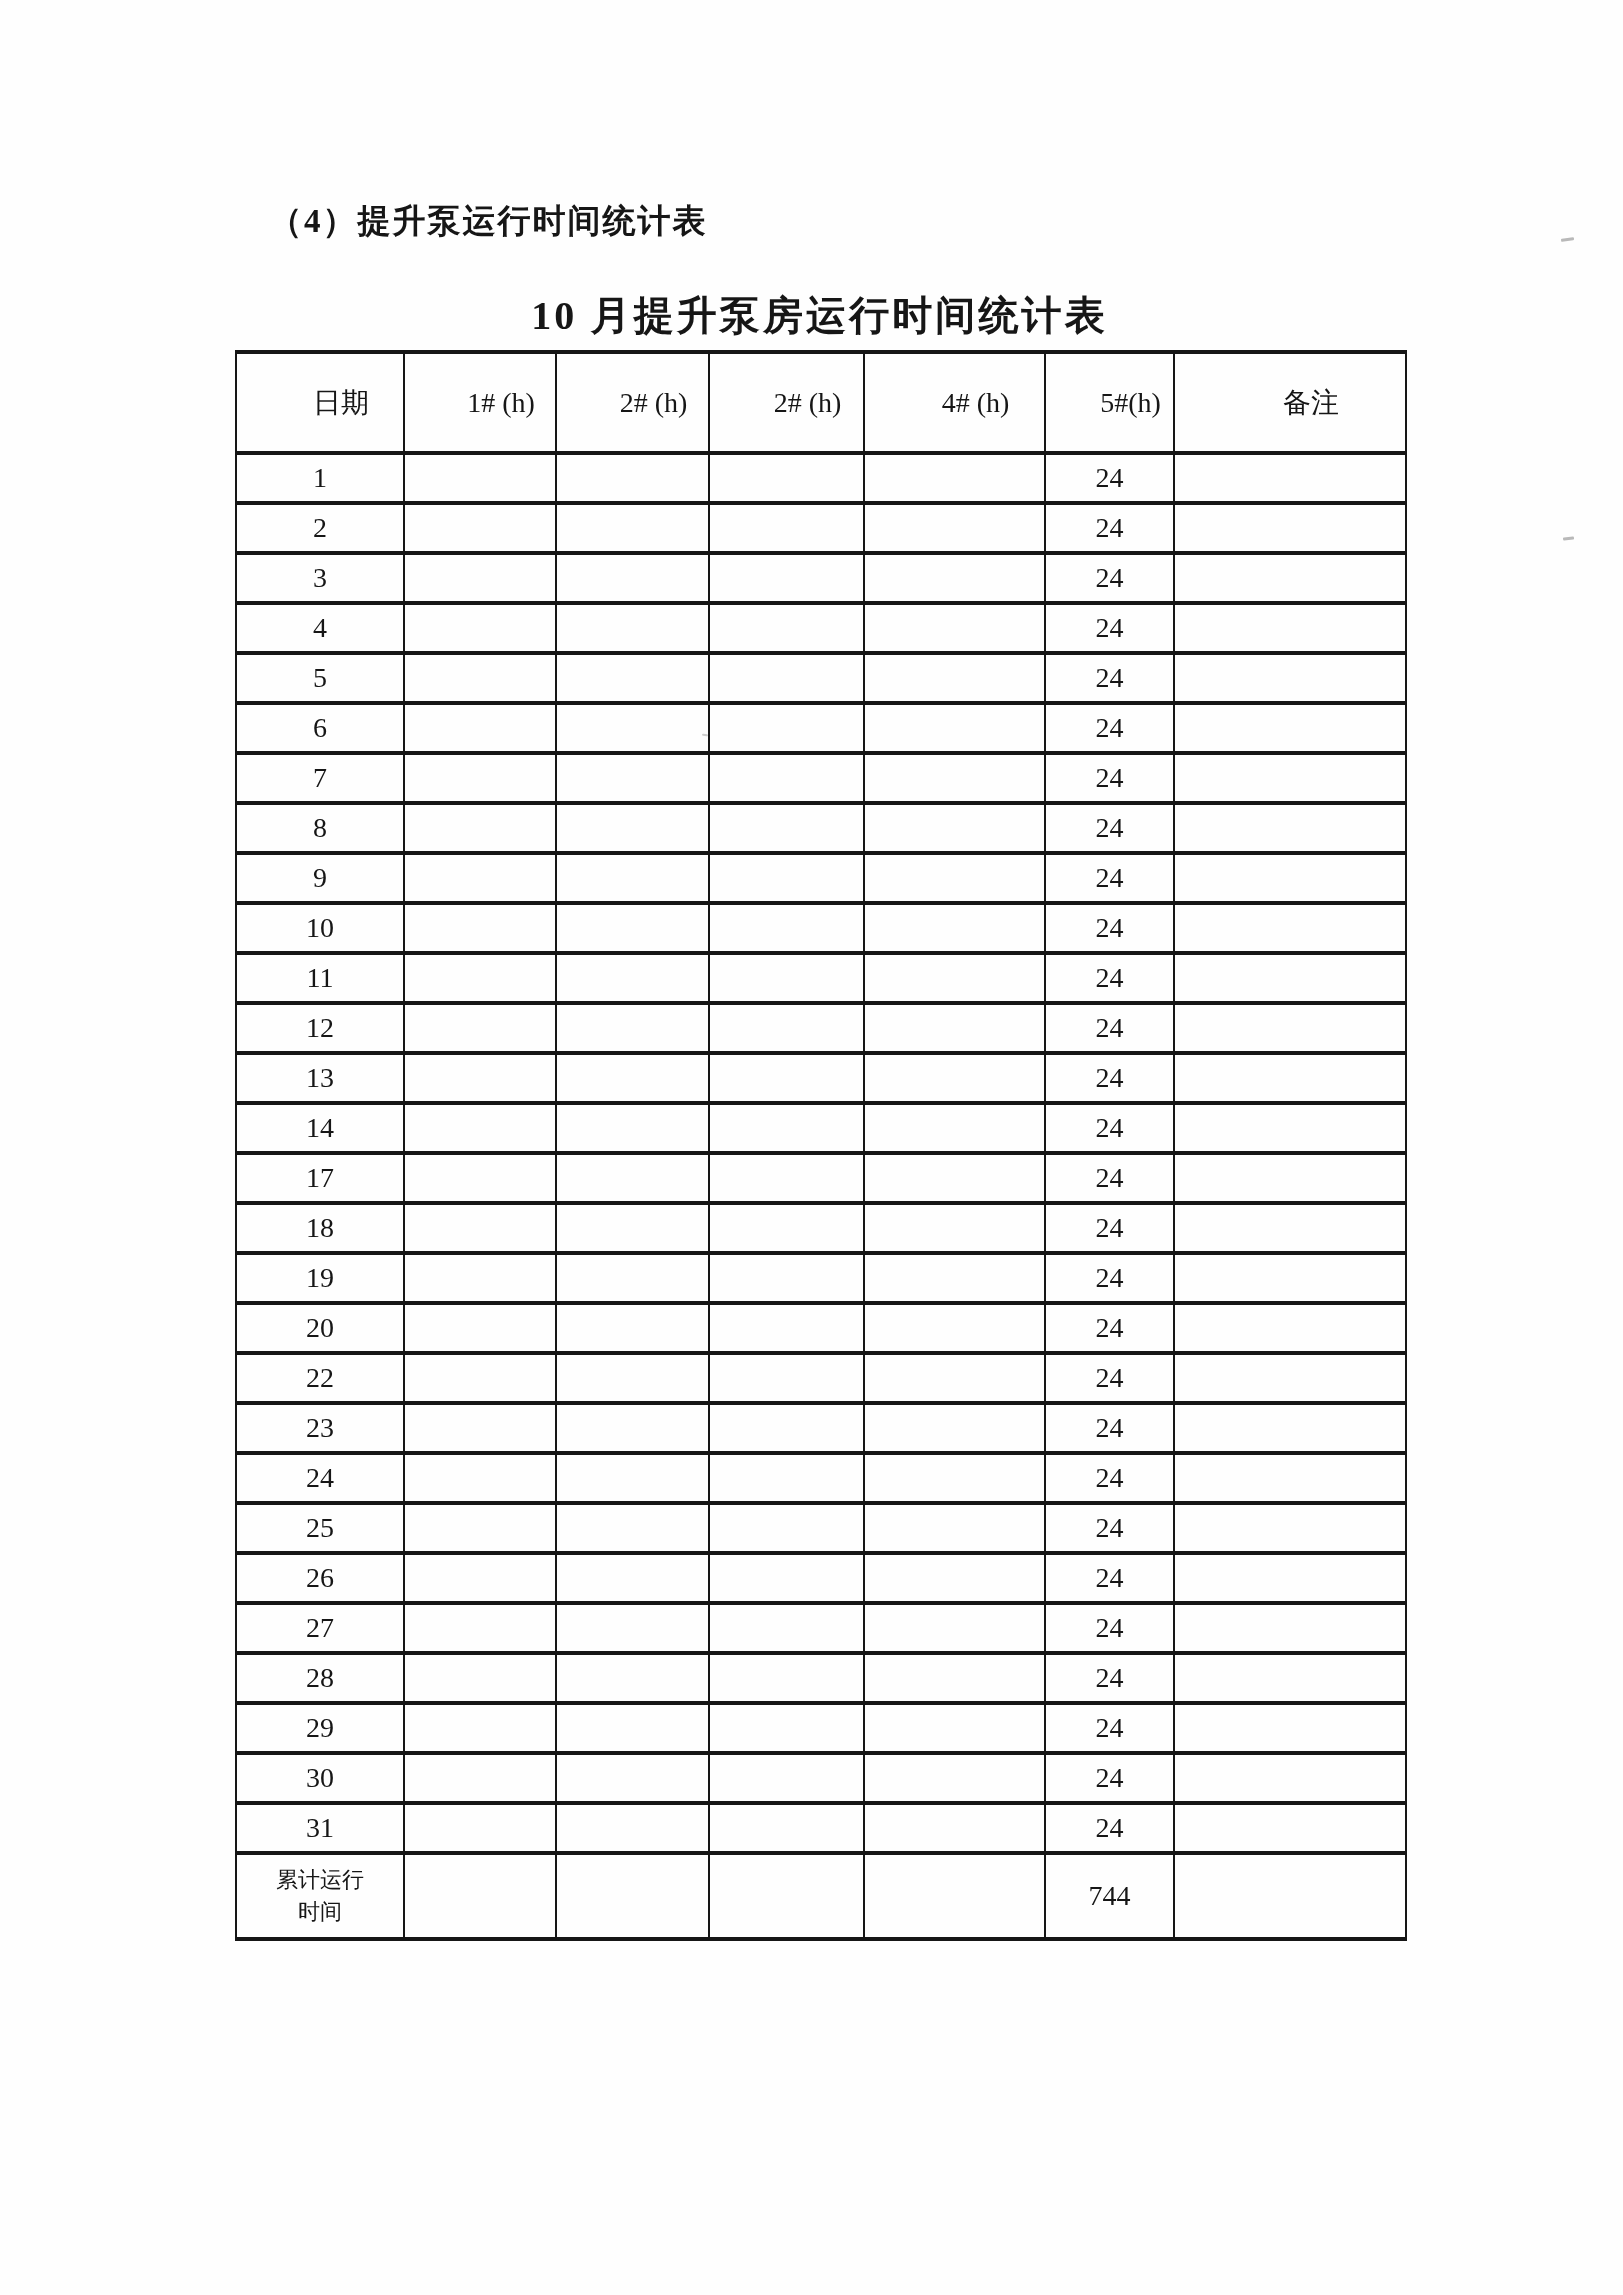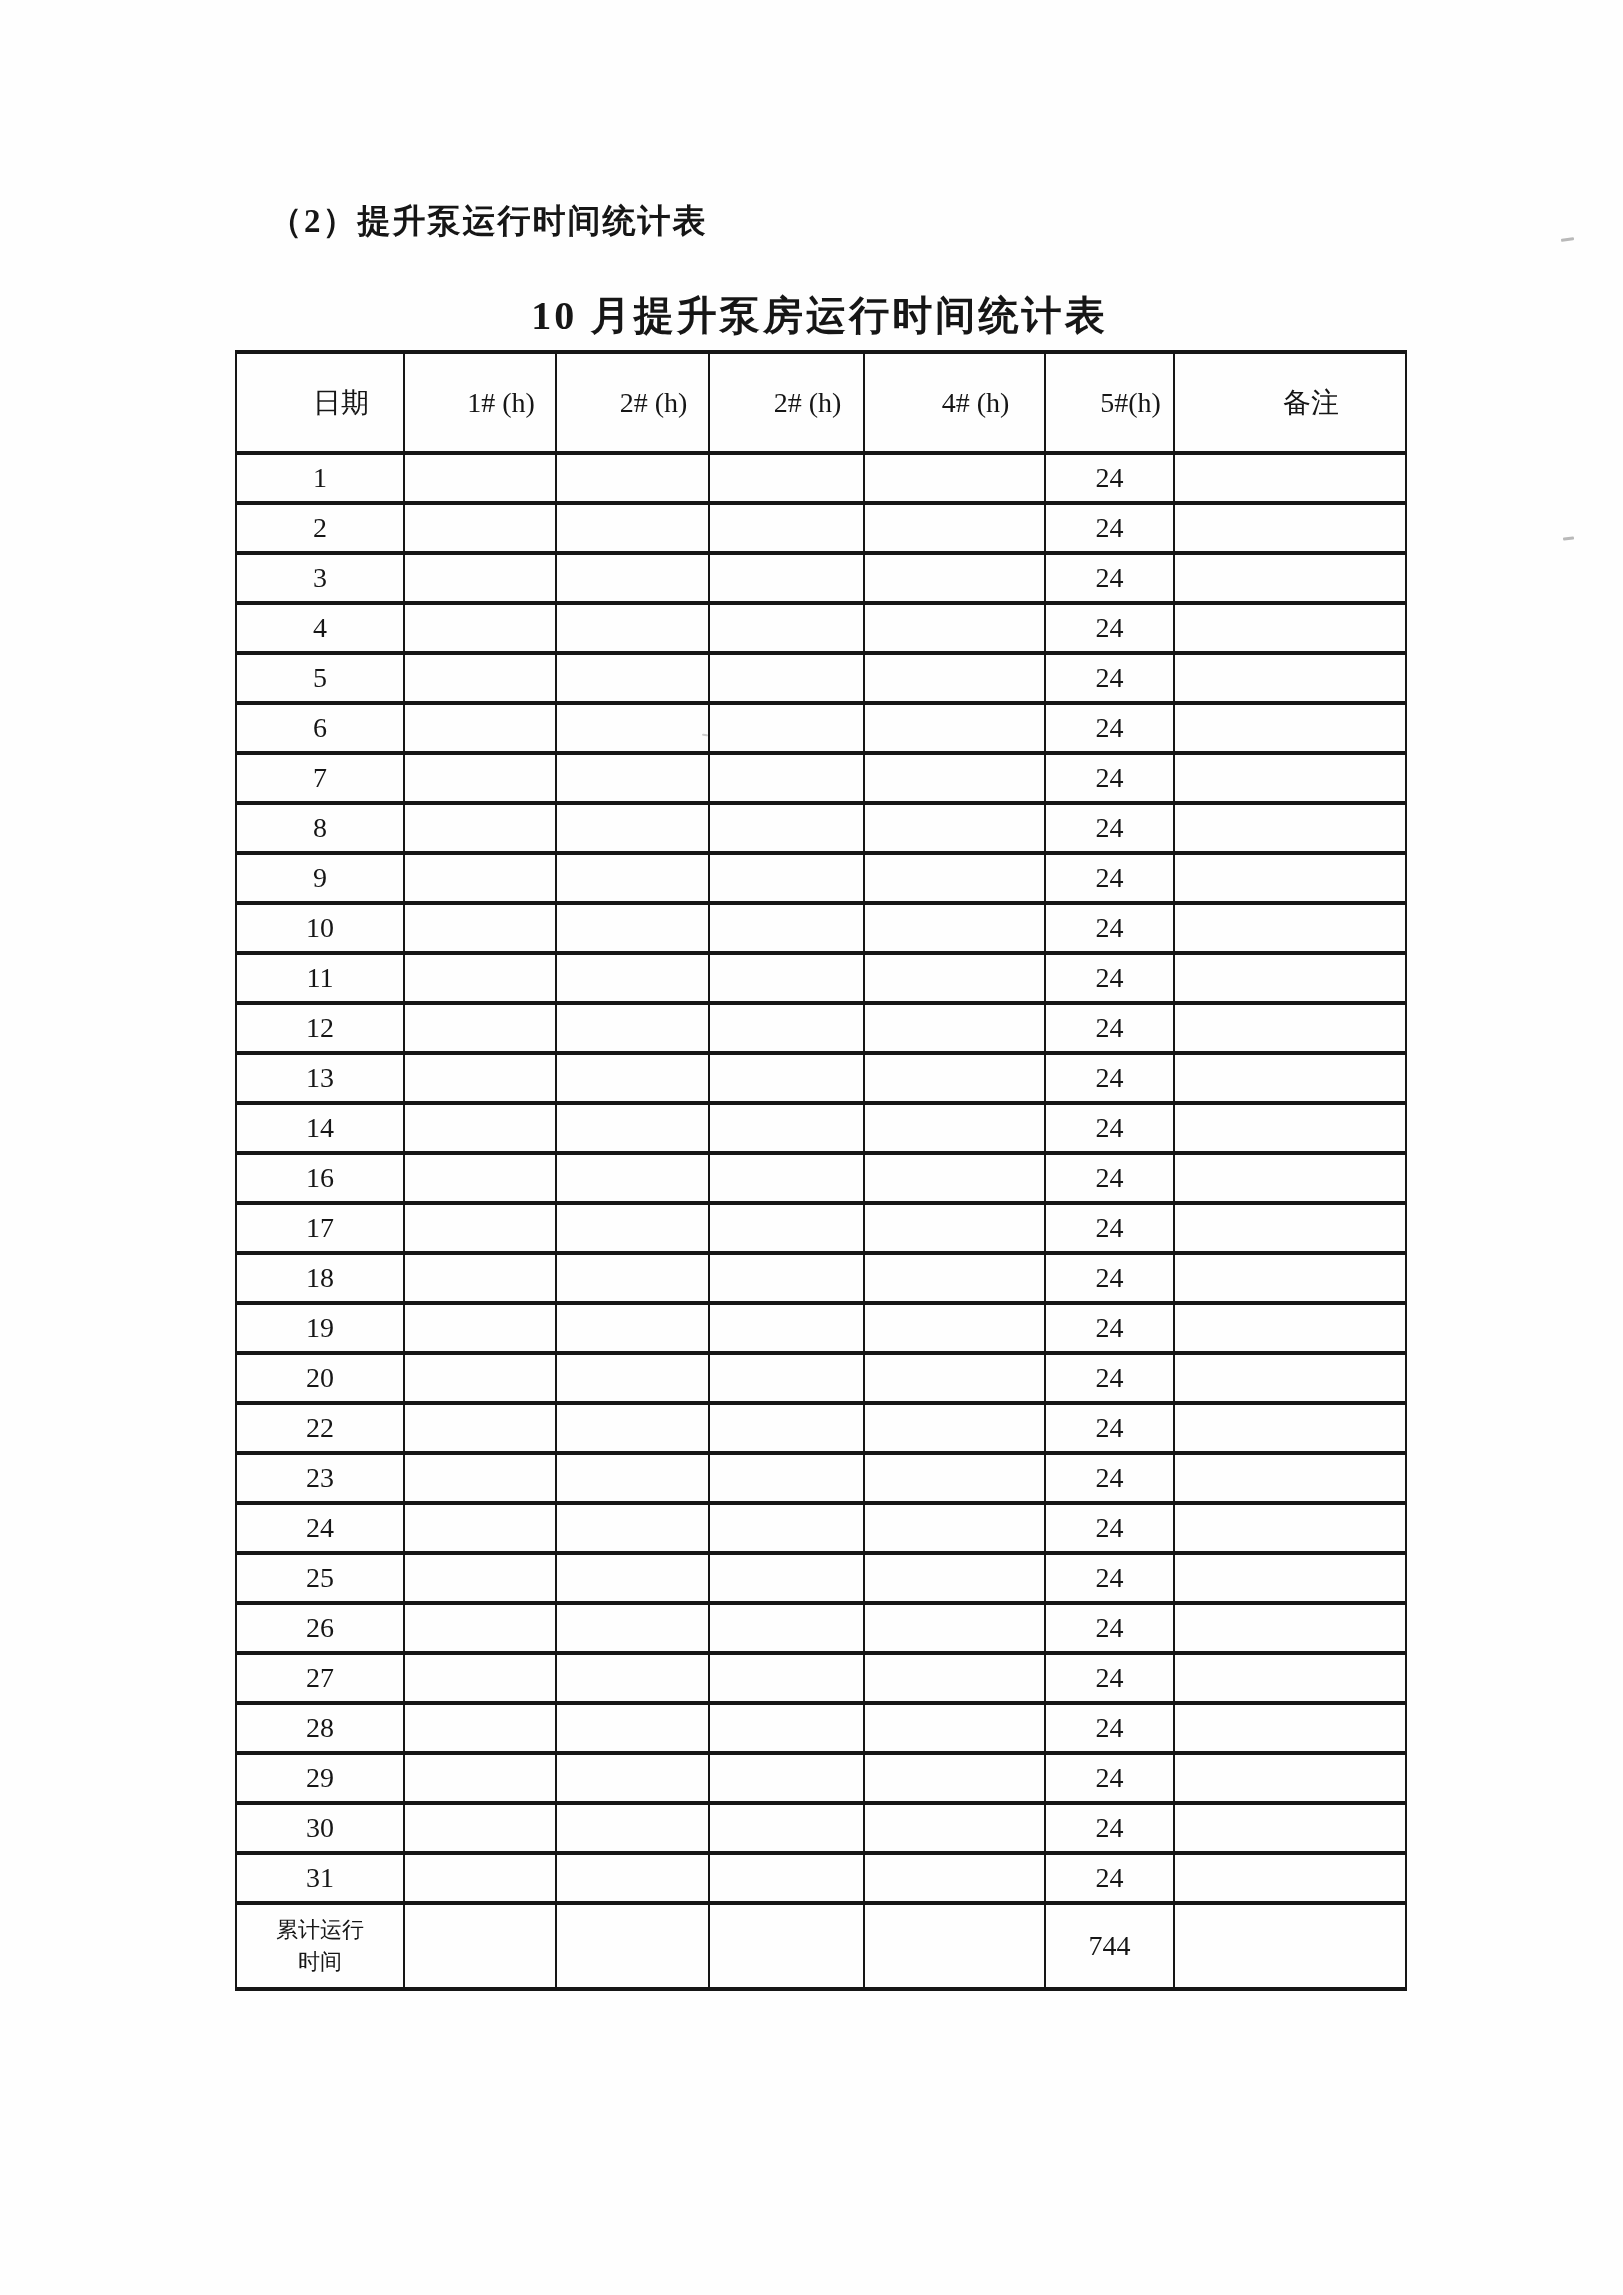--- a/index.html
+++ b/index.html
@@ -80,21 +80,21 @@
   }
   .artifact-1 { left: 1561px; top: 238px;  width: 13.3px; height: 2.6px; transform: rotate(-8deg); }
   .artifact-2 { left: 1563px; top: 537px; width: 11.2px; height: 2.6px; transform: rotate(-6deg); }
   .artifact-3 { left: 702px; top: 734px; width: 6.1px; height: 2px; transform: rotate(10deg); opacity: .7; }
 </style>
 </head>
 <body>
 
 <div class="page">
 
-  <div class="doc-heading">（2）提升泵运行时间统计表</div>
+  <div class="doc-heading">（4）提升泵运行时间统计表</div>
 
   <div class="table-title">10 月提升泵房运行时间统计表</div>
 
   <table class="stat-table">
     <colgroup>
       <col style="width:168px">
       <col style="width:152px">
       <col style="width:153px">
       <col style="width:155px">
       <col style="width:181px">
@@ -233,29 +233,20 @@
         <tr>
           <td>14</td>
           <td></td>
           <td></td>
           <td></td>
           <td></td>
           <td>24</td>
           <td></td>
         </tr>
         <tr>
-          <td>16</td>
-          <td></td>
-          <td></td>
-          <td></td>
-          <td></td>
-          <td>24</td>
-          <td></td>
-        </tr>
-        <tr>
           <td>17</td>
           <td></td>
           <td></td>
           <td></td>
           <td></td>
           <td>24</td>
           <td></td>
         </tr>
         <tr>
           <td>18</td>

